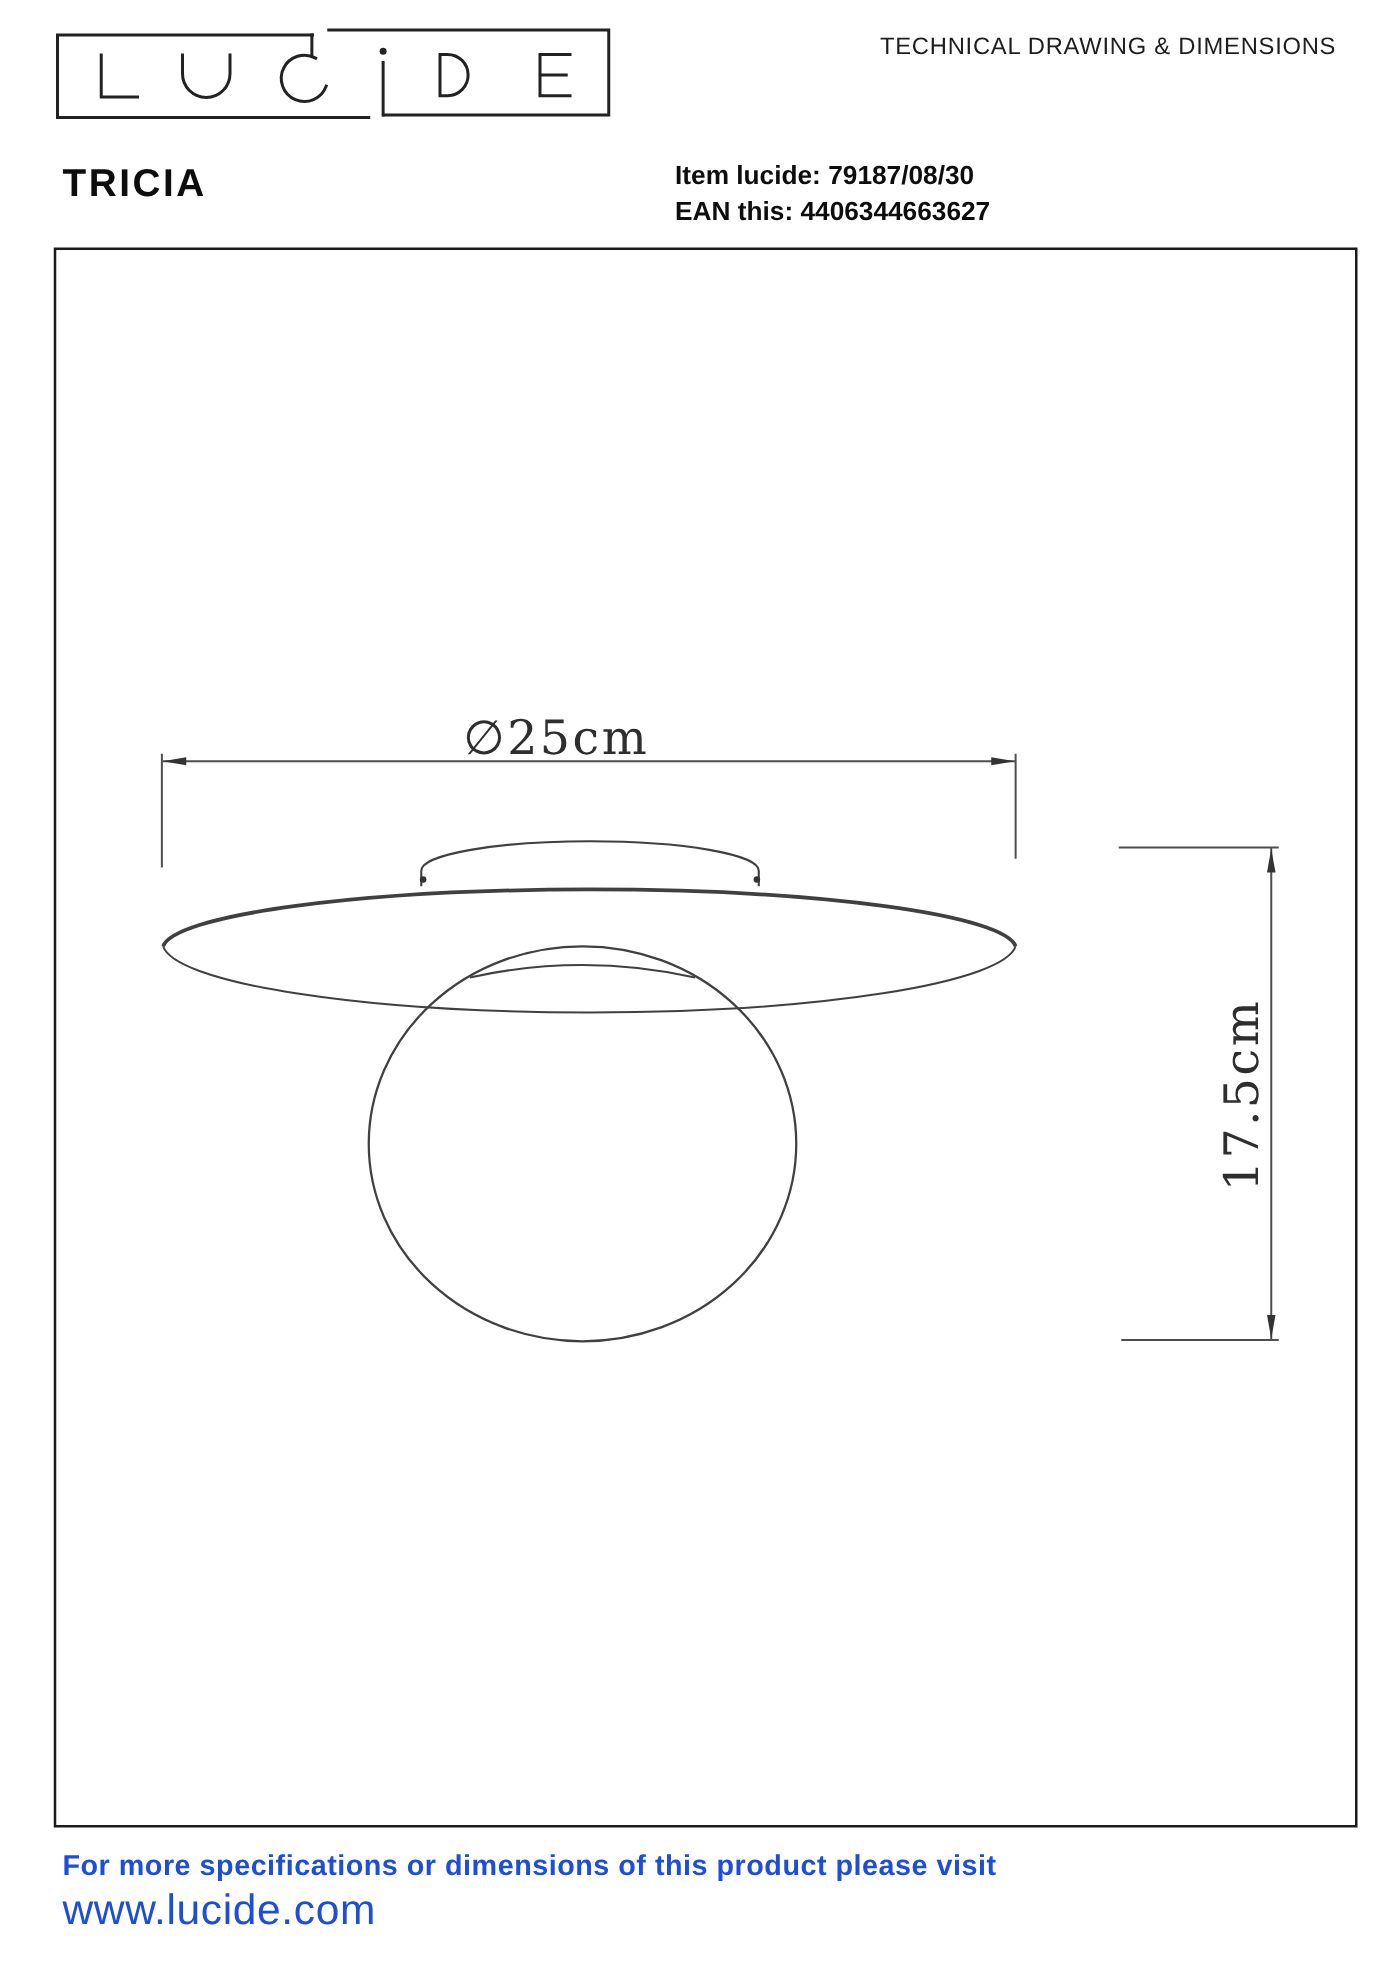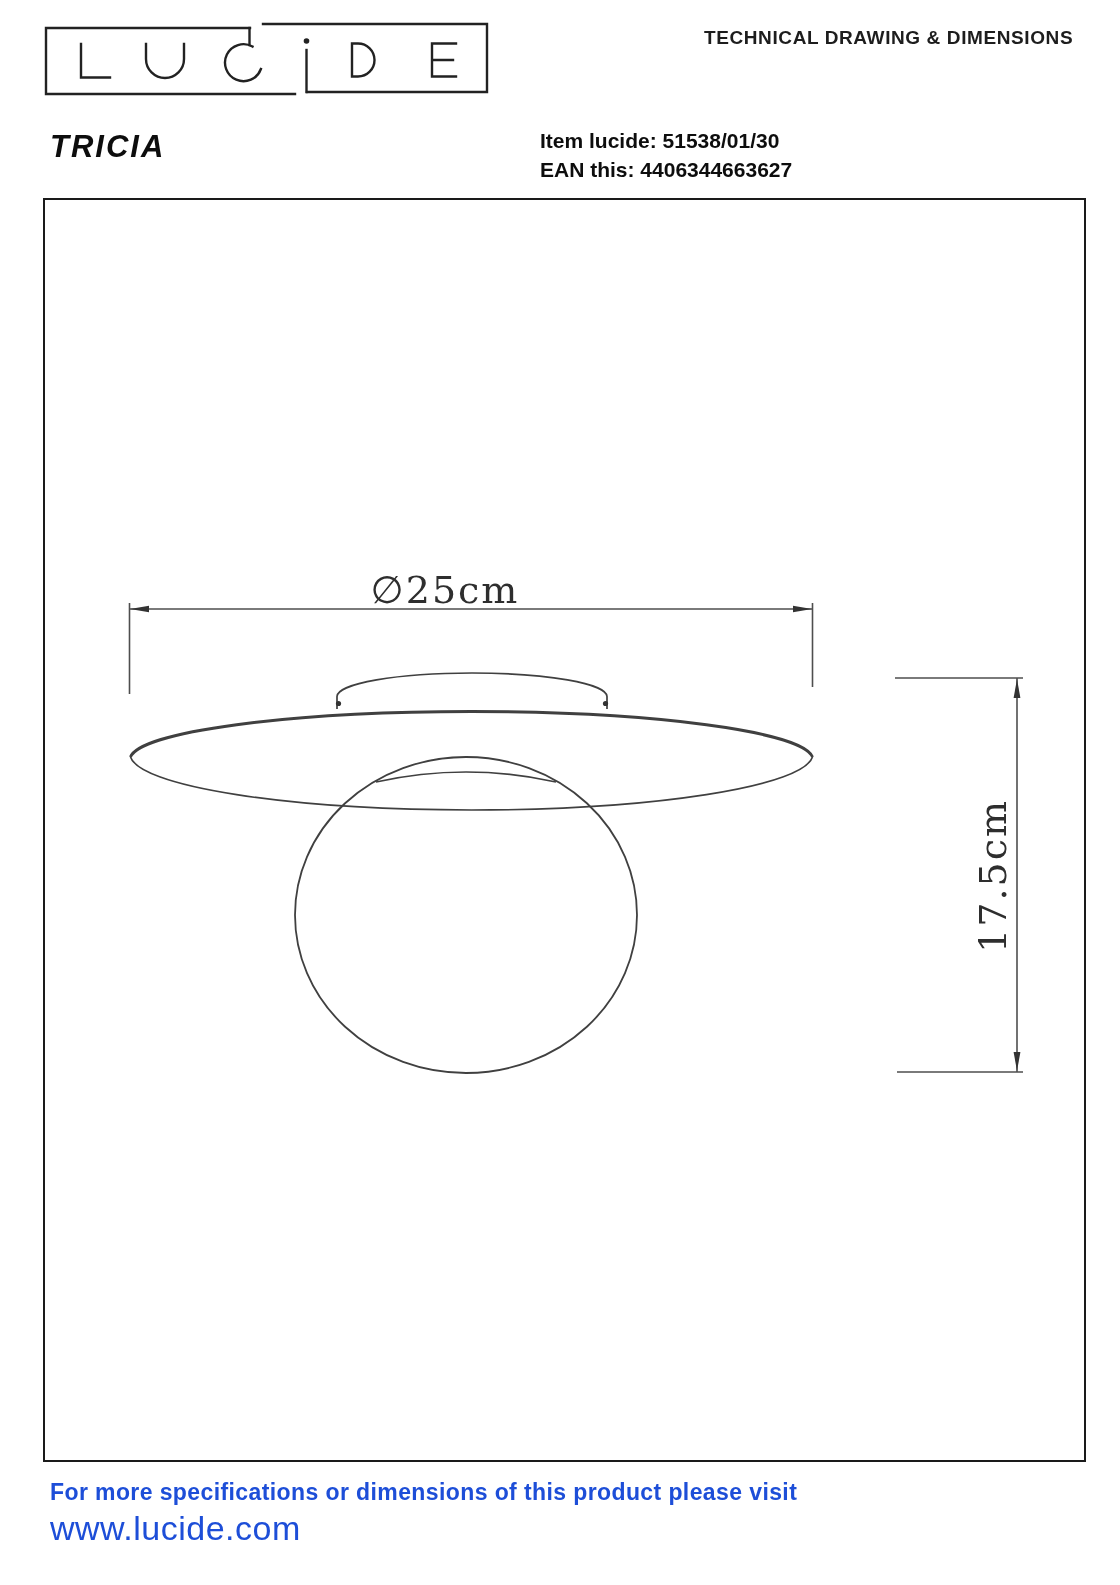--- a/index.html
+++ b/index.html
@@ -1,22 +1,22 @@
 <!DOCTYPE html>
 <html><head>
 <meta charset="utf-8">
 <style>
   html,body{margin:0;padding:0;}
   body{
     width:1120px;height:1585px;position:relative;background:#ffffff;
     font-family:"Liberation Sans", sans-serif;color:#111;overflow:hidden;
   }
   .logo-svg{position:absolute;left:38px;top:14px;width:460px;height:86px;}
-  .doc-title{position:absolute;left:704px;top:27px;font-size:19px;letter-spacing:.6px;color:#1d1d1d;white-space:nowrap;font-weight:bold;}
-  .product-name{position:absolute;left:50px;top:129px;font-size:31px;font-weight:bold;letter-spacing:2px;color:#0d0d0d;font-style:italic;}
+  .doc-title{position:absolute;left:704px;top:27px;font-size:19px;letter-spacing:.6px;color:#1d1d1d;white-space:nowrap;}
+  .product-name{position:absolute;left:50px;top:129px;font-size:31px;font-weight:bold;letter-spacing:2px;color:#0d0d0d;}
   .product-meta{position:absolute;left:540px;top:126px;font-size:21px;font-weight:bold;color:#0d0d0d;line-height:29px;white-space:nowrap;}
   .drawing-svg{position:absolute;left:0;top:0;width:1120px;height:1585px;}
   .dim-text{font-family:"DejaVu Serif", serif;font-size:38px;fill:#2e2e2e;letter-spacing:2px;}
   .footer{position:absolute;left:50px;top:1479px;color:#1d4ed8;}
   .footer-line1{font-size:23px;font-weight:bold;letter-spacing:.4px;white-space:nowrap;}
   .footer-line2{font-size:34px;font-weight:normal;letter-spacing:.5px;margin-top:3px;}
   .lamp-line{stroke:#404040;fill:none;}
   .dim-line{stroke:#4e4e4e;fill:none;stroke-width:1.6;}
   .dim-arrow{fill:#333;stroke:none;}
 </style>
@@ -38,21 +38,21 @@
   <circle cx="306.5" cy="41" r="2.8" fill="#222"></circle>
 </svg>
 
 <div class="doc-title">TECHNICAL DRAWING &amp; DIMENSIONS</div>
 
 <div class="product-name">TRICIA</div>
 
 <div class="product-meta">
   <div>
     <span>Item lucide:</span>
-    <span>51538/01/30</span>
+    <span>79187/08/30</span>
   </div>
   <div>
     <span>EAN this:</span>
     <span>4406344663627</span>
   </div>
 </div>
 
 <svg class="drawing-svg" viewBox="0 0 1120 1585">
   <rect x="44" y="199" width="1041" height="1262" fill="none" stroke="#1a1a1a" stroke-width="2"></rect>
 

